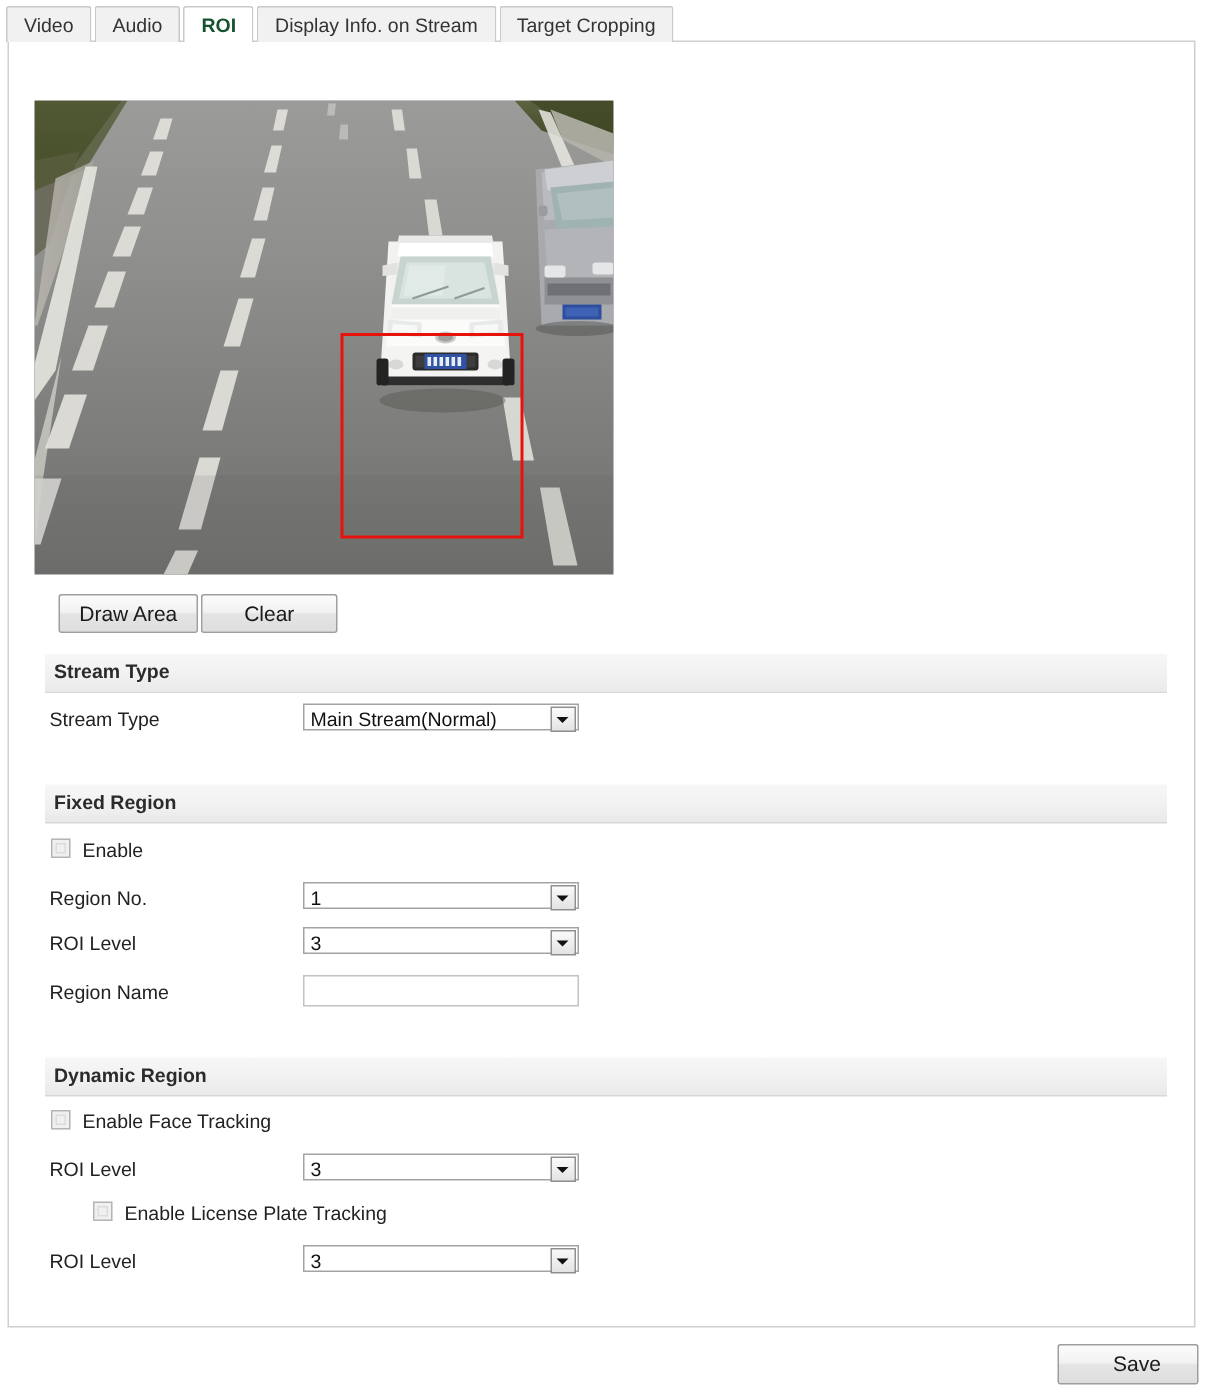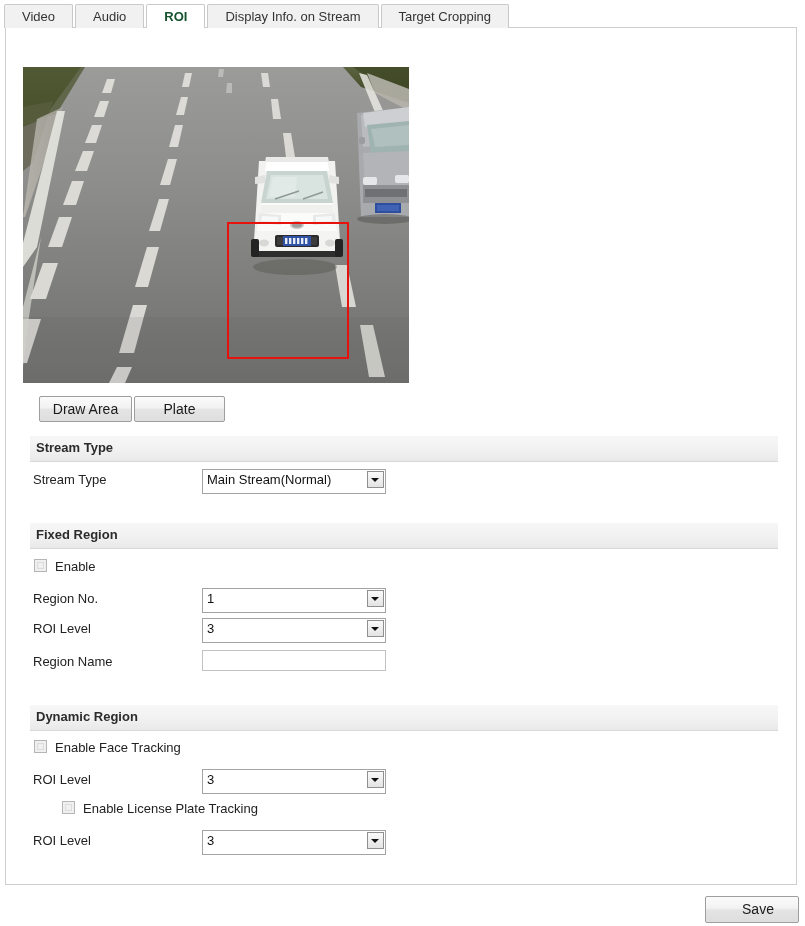--- a/index.html
+++ b/index.html
@@ -22,21 +22,21 @@
     left: 4px;
     top: 1px;
     height: 27px;
     display: flex;
     align-items: flex-end;
     z-index: 5;
   }
   .tab {
     height: 24px;
     line-height: 24px;
-    padding: 0 17px;
+    padding: 0 11px;
     margin-right: 2px;
     font-size: 13px;
     color: #333333;
     background: #f1f1f1;
     border: 1px solid #c9c9c9;
     border-bottom: none;
     border-radius: 2px 2px 0 0;
     box-sizing: border-box;
     white-space: nowrap;
     cursor: default;
@@ -150,21 +150,21 @@
   .lbl {
     position: absolute;
     font-size: 13px;
     color: #222222;
     white-space: nowrap;
   }
   .sel {
     position: absolute;
     left: 202px;
     width: 184px;
-    height: 25px;
+    height: 18px;
     background: #ffffff;
     border: 1px solid #a3a3a3;
     box-sizing: border-box;
     padding-left: 32px;
   }
   .sel .val {
     position: absolute;
     left: 4px;
     top: 2px;
     font-size: 13px;
@@ -405,21 +405,21 @@
         <rect x="312" y="172" width="8" height="18" rx="2" fill="#232323"></rect>
       </g>
 
       <rect x="0" y="250" width="386" height="66" fill="#5d5d5b" opacity="0.12"></rect>
     </svg>
 
     <div class="roi-rect" style="left: 204px; top: 155px; width: 122px; height: 137px; border-color: rgb(232, 18, 12);"></div>
   </div>
 
   <div class="btn btn-draw">Draw Area</div>
-  <div class="btn btn-clear">Plate</div>
+  <div class="btn btn-clear">Clear</div>
 
   <div class="section-hd" style="top:436px;">
     <span>Stream Type</span>
   </div>
   <div class="lbl" style="left:33px; top:472px;">Stream Type</div>
   <div class="sel" style="top:469px;">
     <span class="val">Main Stream(Normal)</span>
     <span class="arrowbox"></span>
   </div>
 

